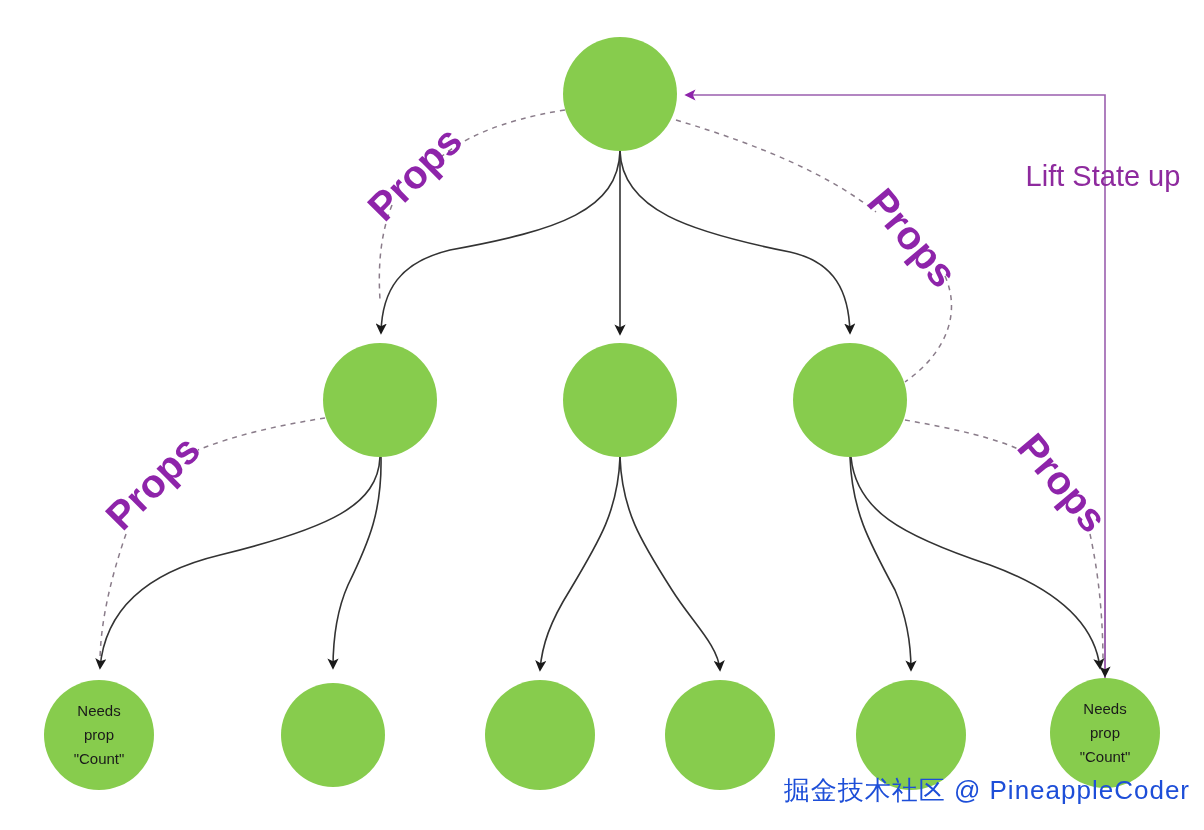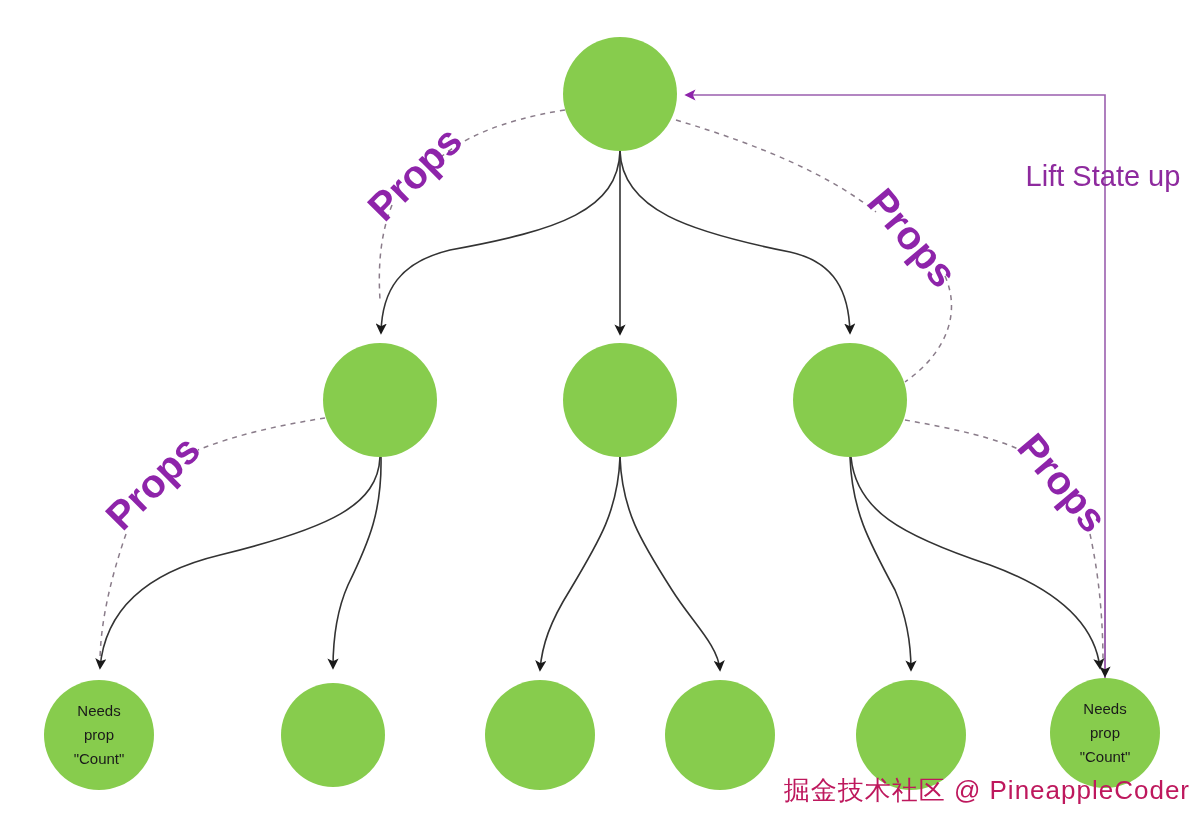--- a/index.html
+++ b/index.html
@@ -64,21 +64,21 @@
     fill: #8e2a9e;
     text-anchor: middle;
     dominant-baseline: middle;
   }
   .watermark {
     position: absolute;
     right: 14px;
     bottom: 22px;
     font-family: "Liberation Sans", sans-serif;
     font-size: 26px;
-    color: #be185d;
+    color: #1d4ed8;
     letter-spacing: 1px;
     white-space: nowrap;
     user-select: none;
   }
 </style>
 </head>
 <body>
 
 <div id="canvas">
 

